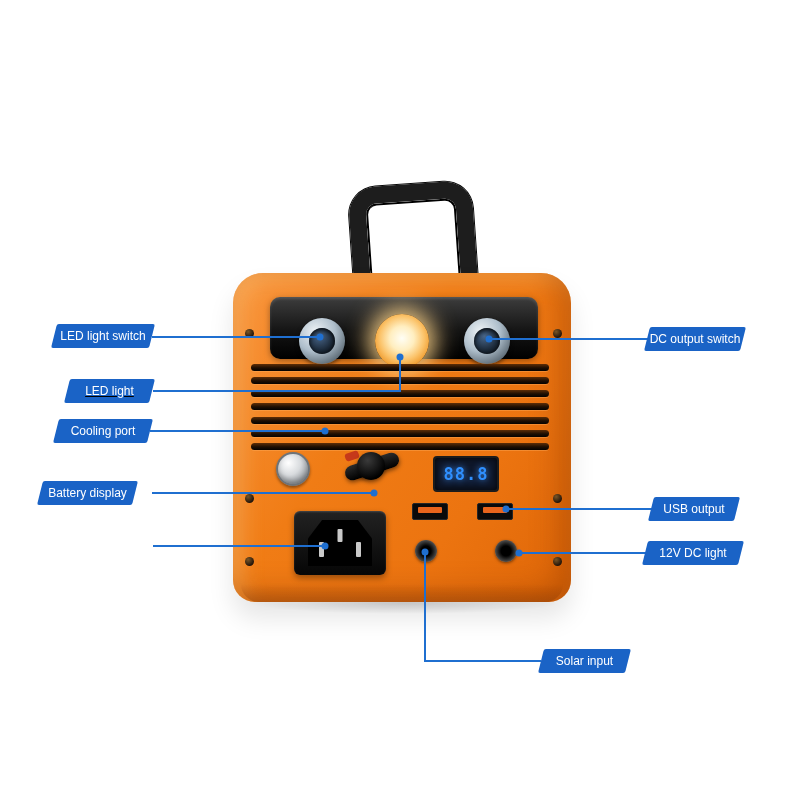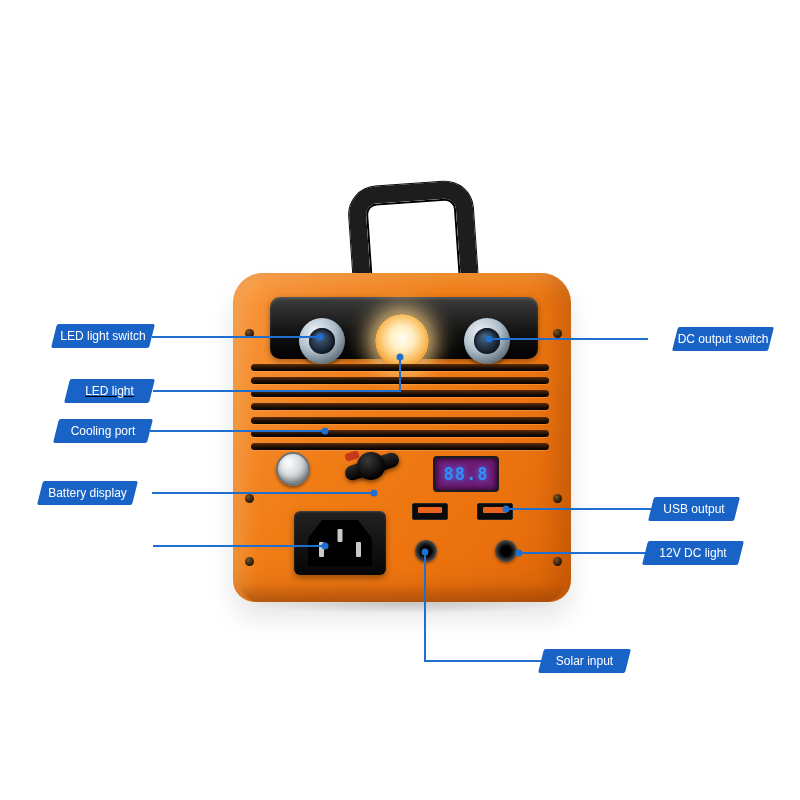--- a/index.html
+++ b/index.html
@@ -56,21 +56,21 @@
   .power-btn{position:absolute;left:276px;top:452px;width:30px;height:30px;border-radius:50%;border:2px solid #6e7378;
     background:radial-gradient(circle at 35% 30%,#fff,#d8dbde 42%,#a0a5aa 72%,#787d82);
     box-shadow:0 2px 3px rgba(0,0,0,.4),inset 0 -3px 5px rgba(0,0,0,.25);}
 
   .knob-bar{position:absolute;left:344px;top:459px;width:56px;height:15px;border-radius:8px;
     background:linear-gradient(180deg,#2c2c2c,#000);transform:rotate(-18deg);box-shadow:0 2px 4px rgba(0,0,0,.5);}
   .knob-red{position:absolute;left:345px;top:452px;width:14px;height:8px;border-radius:3px;background:#c6391a;transform:rotate(-18deg);}
   .knob-cap{position:absolute;left:357px;top:452px;width:28px;height:28px;border-radius:50%;
     background:radial-gradient(circle at 38% 30%,#3a3a3a,#000 72%);box-shadow:0 2px 4px rgba(0,0,0,.5);}
 
-  .display{position:absolute;left:433px;top:456px;width:62px;height:32px;background:#701a75;border:2px solid #1c1c1c;
+  .display{position:absolute;left:433px;top:456px;width:62px;height:32px;background:#0f172a;border:2px solid #1c1c1c;
     border-radius:4px;display:flex;align-items:center;justify-content:center;box-shadow:inset 0 0 6px rgba(0,0,0,.9);}
   .display span{font-family:"DejaVu Sans Mono",monospace;font-size:17px;font-weight:bold;color:var(--display-digits);
     text-shadow:0 0 7px rgba(60,150,255,.95);letter-spacing:1px;}
 
   .usb{position:absolute;width:34px;height:15px;background:#0a0a0a;border:1px solid #262626;border-radius:2px;display:flex;justify-content:center;}
   .usb i{display:block;margin-top:3px;width:24px;height:6px;background:#e8641c;border-radius:1px;}
 
   .ac-socket{position:absolute;left:294px;top:511px;width:92px;height:64px;border-radius:6px;
     background:linear-gradient(180deg,#222,#060606);
     box-shadow:inset 0 1px 2px rgba(255,255,255,.18),0 3px 6px rgba(0,0,0,.35);
@@ -183,21 +183,21 @@
     <span class="txt">LED light</span>
   </div>
   <div class="callout" style="left:56px;top:419px;width:94px;">
     <span class="bg"></span>
     <span class="txt">Cooling port</span>
   </div>
   <div class="callout" style="left:40px;top:481px;width:95px;">
     <span class="bg"></span>
     <span class="txt">Battery display</span>
   </div>
-  <div class="callout" style="left:647px;top:327px;width:96px;margin-left:28px;">
+  <div class="callout" style="left:647px;top:327px;width:96px;">
     <span class="bg"></span>
     <span class="txt">DC output switch</span>
   </div>
   <div class="callout" style="left:651px;top:497px;width:86px;">
     <span class="bg"></span>
     <span class="txt">USB output</span>
   </div>
   <div class="callout" style="left:645px;top:541px;width:96px;">
     <span class="bg"></span>
     <span class="txt">12V DC light</span>

